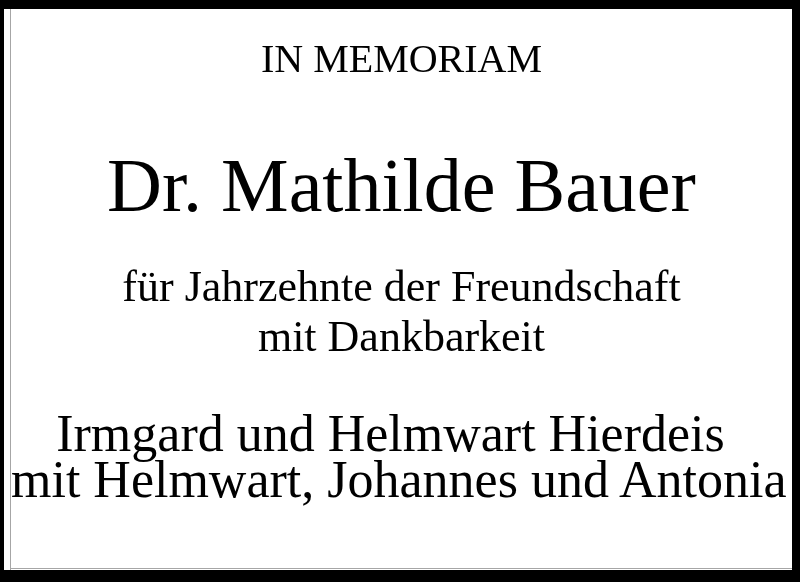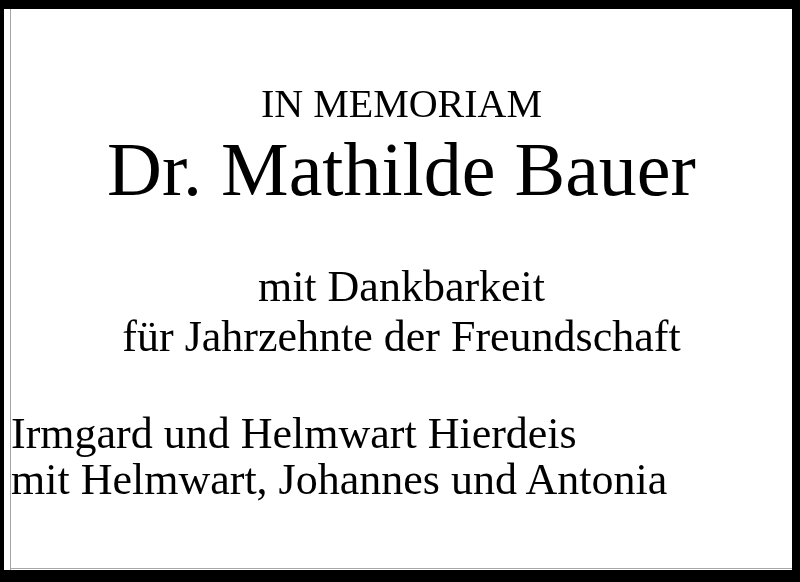--- a/index.html
+++ b/index.html
@@ -28,48 +28,47 @@
   .divider.horiz { left: 10px; right: 8px; bottom: 13px; height: 1px; }
 
   .kicker {
     position: absolute;
     left: 11px; right: 8px;
     top: 39px;
     text-align: center;
     font-size: 40px;
     line-height: 1;
     white-space: nowrap;
-    margin-top: 45px;
   }
   .deceased {
     position: absolute;
     left: 11px; right: 8px;
     top: 131px;
-    margin: 0;
+    margin: 16px;
     text-align: center;
     font-size: 76px;
     font-weight: normal;
     line-height: 1;
     white-space: nowrap;
   }
   .message {
     position: absolute;
     left: 11px; right: 8px;
     top: 262px;
     text-align: center;
     font-size: 44px;
     line-height: 50px;
     white-space: nowrap;
   }
   .mourners {
     position: absolute;
     left: 11px; right: 30px;
     top: 411px;
-    text-align: left;
-    font-size: 44px;
+    text-align: center;
+    font-size: 52px;
     line-height: 46px;
     white-space: nowrap;
   }
 </style>
 </head>
 <body>
 
 <div class="canvas">
 
   <div class="edge top"></div>
@@ -78,22 +77,22 @@
   <div class="edge right"></div>
 
   <div class="divider vert"></div>
   <div class="divider horiz"></div>
 
   <div class="kicker">IN MEMORIAM</div>
 
   <h1 class="deceased">Dr. Mathilde Bauer</h1>
 
   <div class="message">
+    <div>für Jahrzehnte der Freundschaft</div>
     <div>mit Dankbarkeit</div>
-    <div>für Jahrzehnte der Freundschaft</div>
   </div>
 
   <div class="mourners">
     <div>Irmgard und Helmwart Hierdeis</div>
     <div>mit Helmwart, Johannes und Antonia</div>
   </div>
 
 </div>
 
 </body></html>

